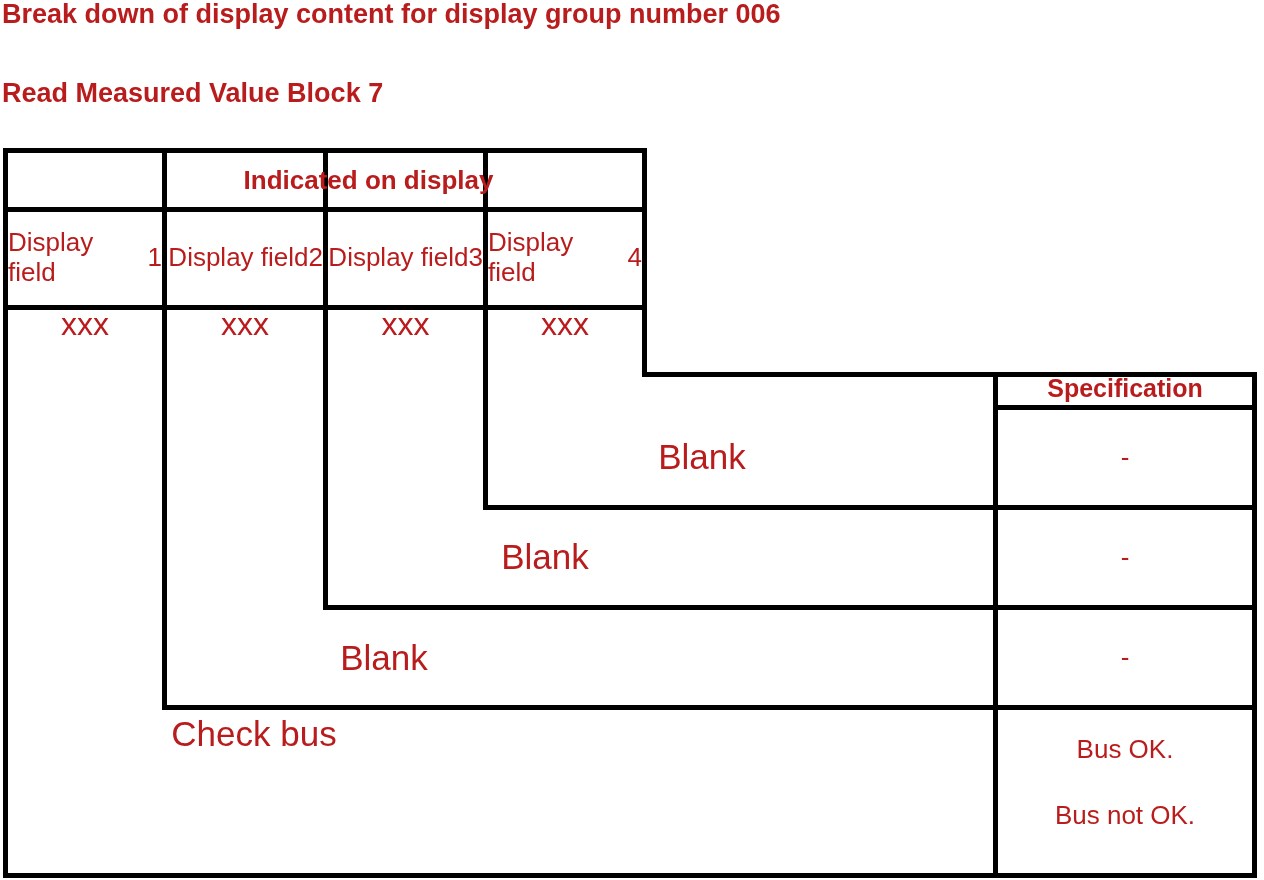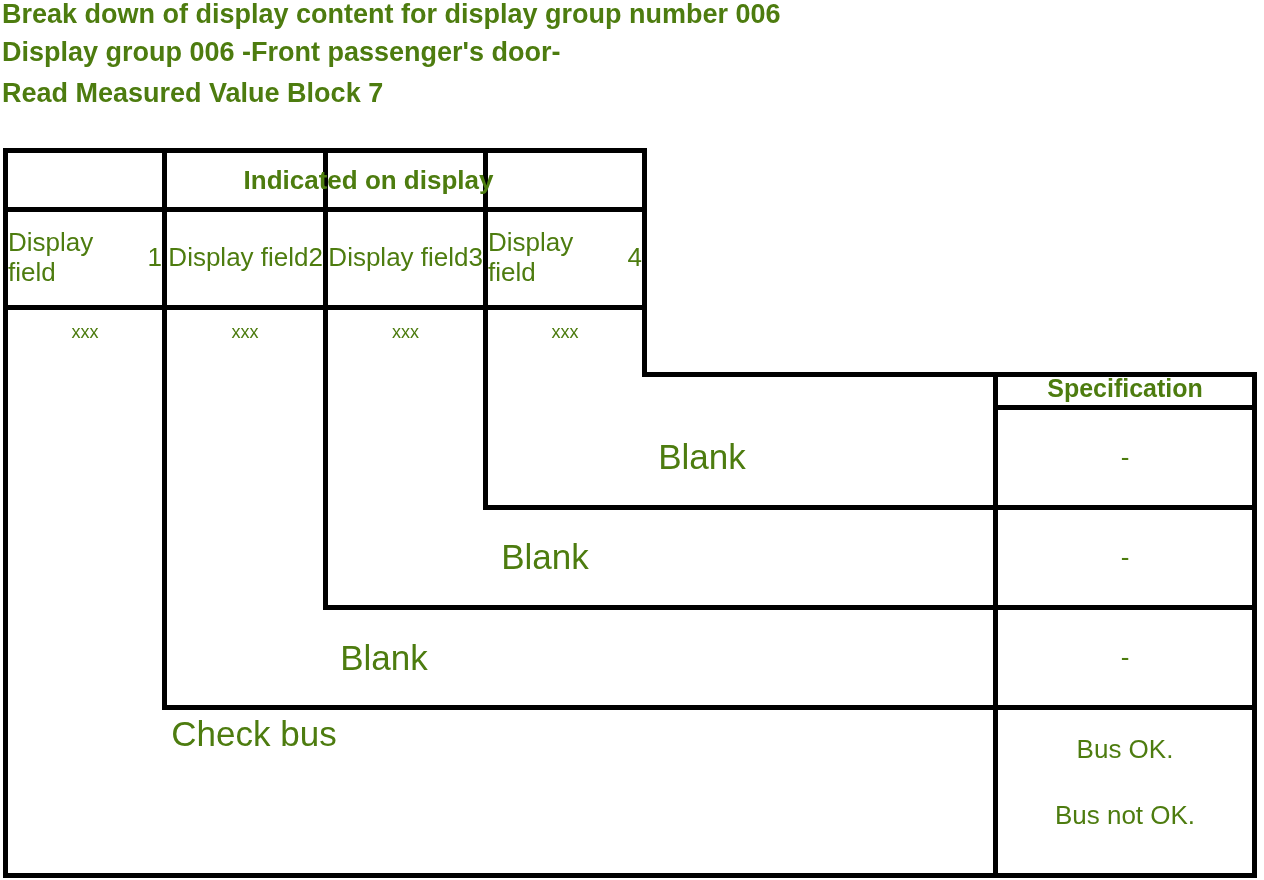--- a/index.html
+++ b/index.html
@@ -1,21 +1,21 @@
 <!DOCTYPE html>
 <html><head>
 <meta charset="utf-8">
 <style>
   html, body { margin: 0; padding: 0; background: #ffffff; }
   .page {
     position: relative;
     width: 1264px;
     height: 880px;
     background: #ffffff;
-    color: #4d7c0f;
+    color: #b91c1c;
     font-family: "Liberation Sans", sans-serif;
     overflow: hidden;
   }
   .ln { position: absolute; background: #000000; }
   .title-line {
     position: absolute;
     left: 2px;
     font-weight: bold;
     font-size: 27px;
     line-height: 32px;
@@ -33,21 +33,21 @@
     position: absolute;
     display: flex;
     justify-content: flex-end;
     align-items: center;
     text-align: left;
     font-size: 26px;
     line-height: 30px;
     padding-bottom: 3px;
     box-sizing: border-box;
   }
-  .xxx-cell { font-size: 18px; margin-top: 8px; }
+  .xxx-cell { font-size: 32px; }
   .flabel {
     position: absolute;
     transform: translate(-50%, -50%);
     white-space: nowrap;
     font-size: 35px;
   }
   .spec-header-text { font-weight: bold; font-size: 25px; }
   .spec-cell { font-size: 26px; }
   .spec-cell-multi {
     position: absolute;
@@ -60,21 +60,20 @@
     font-size: 26px;
     line-height: 26px;
   }
 </style>
 </head>
 <body>
 
 <div class="page">
 
   <div class="title-line" style="top:-2px">Break down of display content for display group number 006</div>
-  <div class="title-line" style="top:36px">Display group 006 -Front passenger's door-</div>
   <div class="title-line" style="top:77px">Read Measured Value Block 7</div>
 
   <div class="ln" style="left:3px;   top:148px; width:644px;  height:5px;"></div>
   <div class="ln" style="left:3px;   top:207px; width:644px;  height:5px;"></div>
   <div class="ln" style="left:3px;   top:305px; width:644px;  height:5px;"></div>
 
   <div class="ln" style="left:3px;   top:148px; width:5px; height:730px;"></div>
   <div class="ln" style="left:162px; top:148px; width:5px; height:562px;"></div>
   <div class="ln" style="left:323px; top:148px; width:5px; height:462px;"></div>
   <div class="ln" style="left:483px; top:148px; width:5px; height:362px;"></div>

